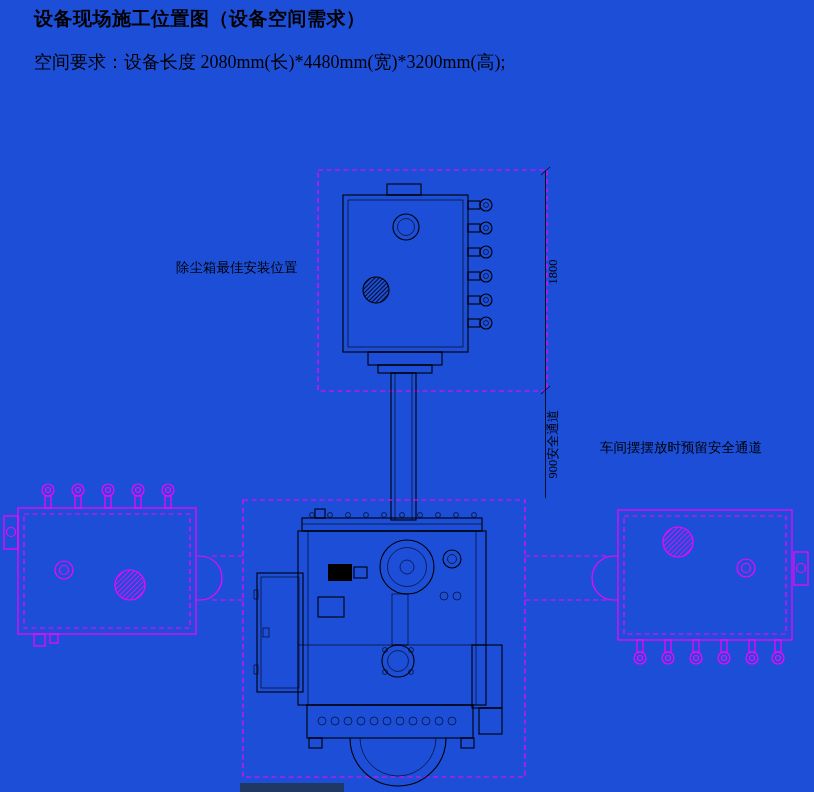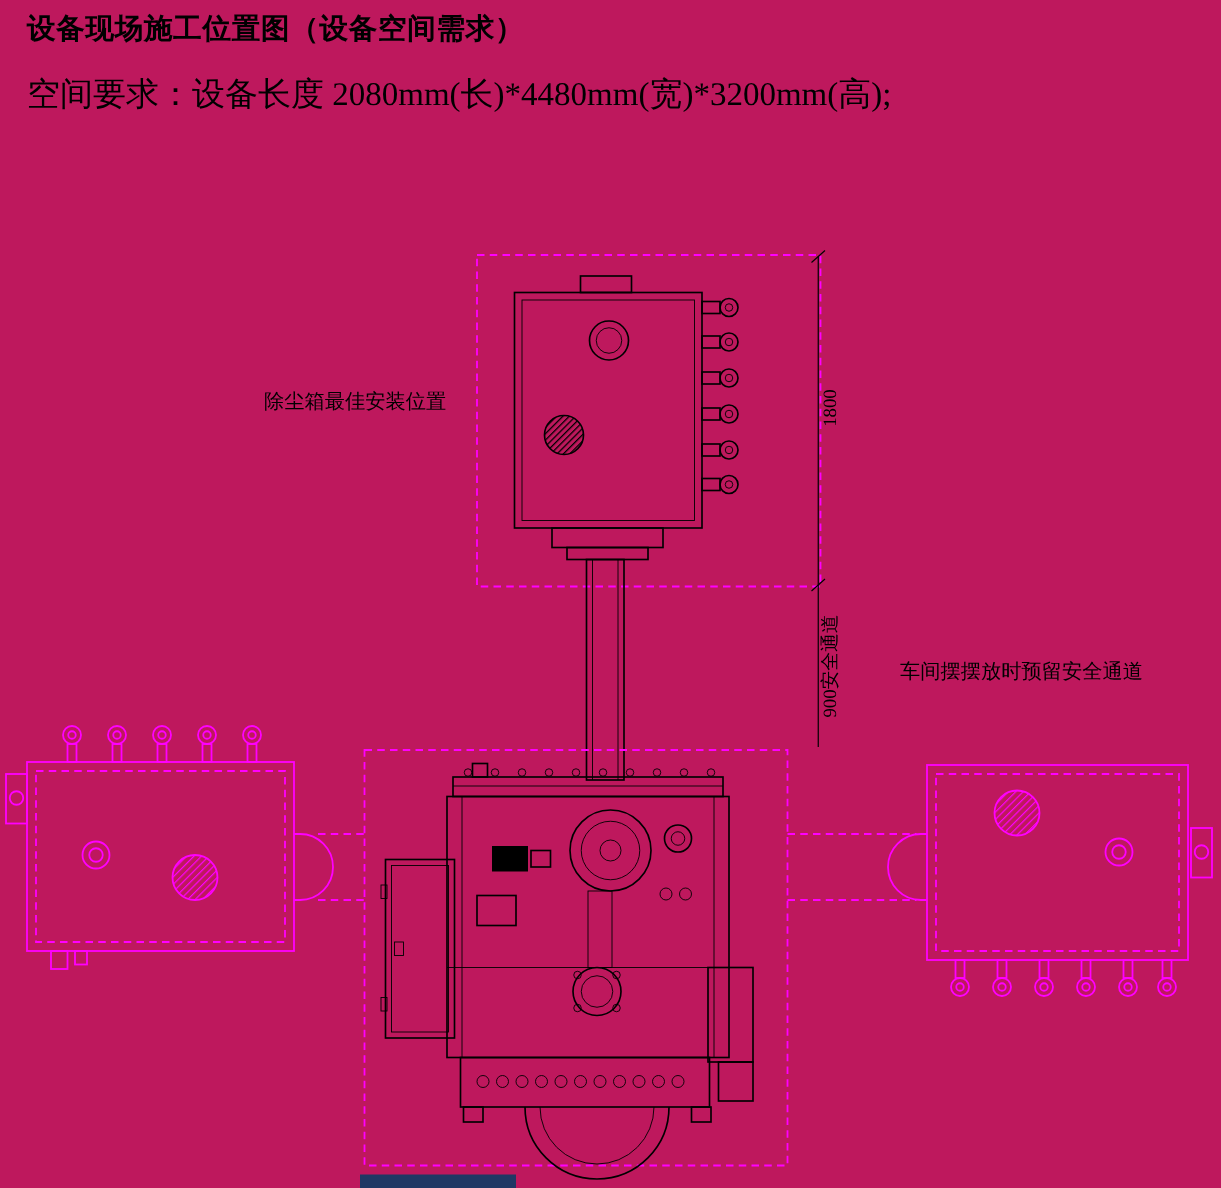--- a/index.html
+++ b/index.html
@@ -1,34 +1,35 @@
 <!DOCTYPE html>
 <html style="--alt-position: #ff00ff; --drawing: #000000; --bottom-bar: #1f3864;"><head>
 <meta charset="utf-8">
 <style>
   * { box-sizing: border-box; }
   html, body { margin: 0; padding: 0; background: #ffffff; }
   .page {
     position: relative;
     width: 814px;
     height: 792px;
-    background: #be185d;
+    background: #1d4ed8;
     overflow: hidden;
     color: #000;
     font-family: "Liberation Serif", "DejaVu Serif", serif;
+    padding-left: 16px;
   }
   .content { padding: 6px 18px 0 18px; }
   .doc-title {
     font-size: 19px;
     font-weight: bold;
     margin: 0 0 14px 0;
     letter-spacing: 0.5px;
   }
   .doc-para {
-    font-size: 22px;
+    font-size: 18px;
     line-height: 33px;
     margin: 0 0 3px 0;
   }
   .diagram-svg { position: absolute; left: 0; top: 160px; }
 
   
   .bk  { fill: none; stroke: var(--drawing, #000); stroke-width: 1.1; }
   .bkt { stroke-width: 0.6; }
   .bkf { fill: var(--drawing, #000); stroke: none; }
   .mg  { fill: none; stroke: var(--alt-position, #ff00ff); stroke-width: 1.2; }

